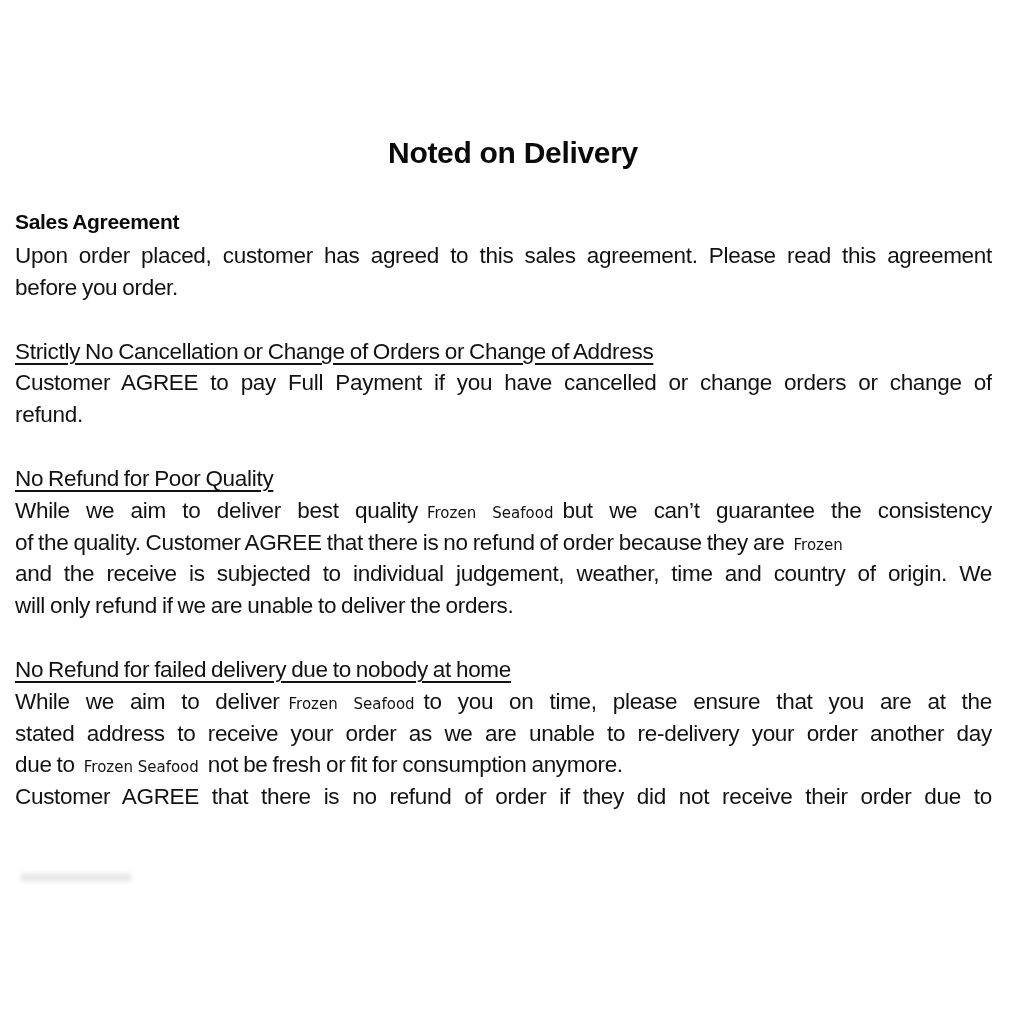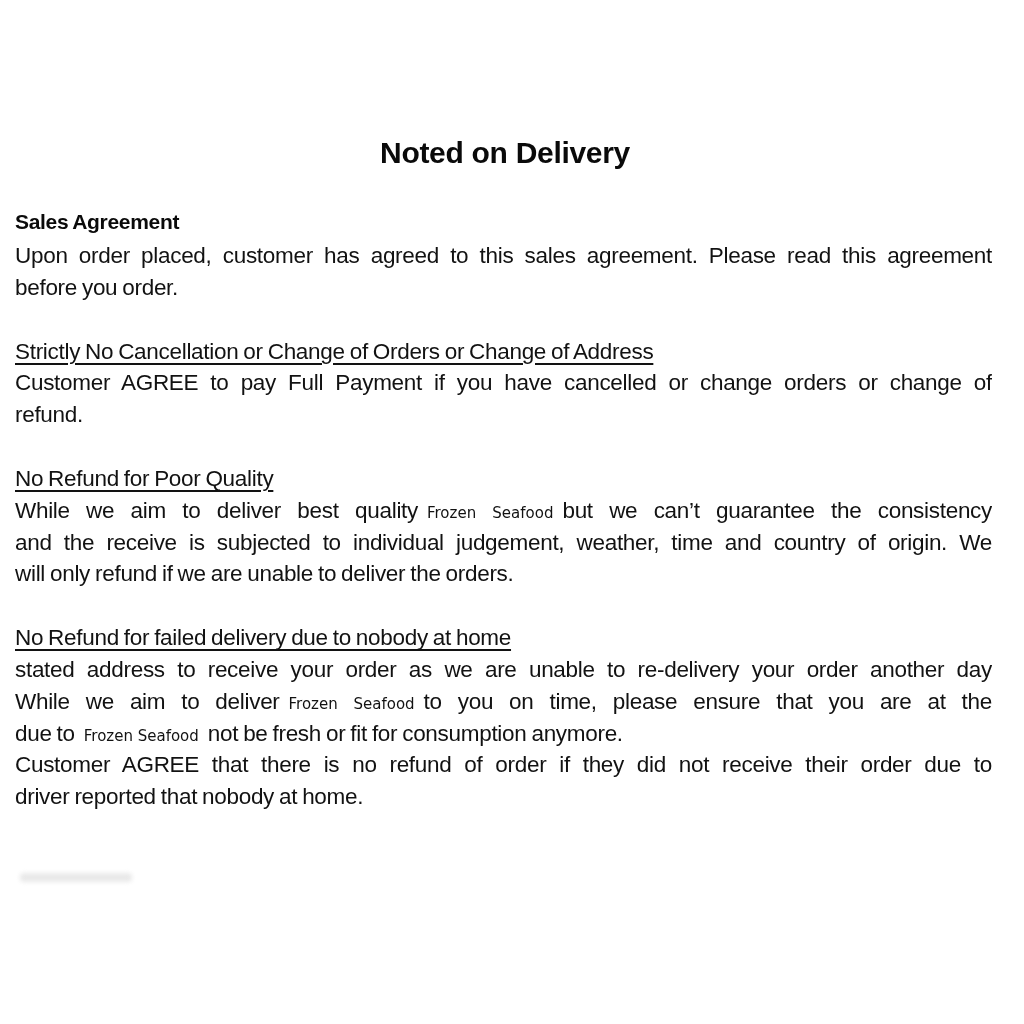--- a/index.html
+++ b/index.html
@@ -8,21 +8,21 @@
     width: 1024px;
     height: 1024px;
     background: #ffffff;
     overflow: hidden;
     font-family: "Liberation Sans", sans-serif;
     color: #121212;
   }
   .doc-title {
     position: absolute;
     top: 136px;
-    left: 0;
+    left: 8px;
     width: 1010px;
     text-align: center;
     font-size: 30px;
     font-weight: bold;
     letter-spacing: -0.3px;
     color: #0a0a0a;
   }
   .doc {
     position: absolute;
     left: 15px;
@@ -93,30 +93,30 @@
 
     <div class="section">
       <div class="line"><span class="uhead">Strictly No Cancellation or Change of Orders or Change of Address</span></div>
       <div class="line j">Customer AGREE to pay Full Payment if you have cancelled or change orders or change of</div>
       <div class="line">refund.</div>
     </div>
 
     <div class="section">
       <div class="line"><span class="uhead">No Refund for Poor Quality</span></div>
       <div class="line j"><span>While we aim to deliver best quality</span><span class="ins">Frozen Seafood</span><span>but we can’t guarantee the consistency</span></div>
+      <div class="line"><span>of the quality. Customer AGREE that there is no refund of order because they are</span><span class="ins">Frozen</span></div>
       <div class="line j">and the receive is subjected to individual judgement, weather, time and country of origin. We</div>
       <div class="line">will only refund if we are unable to deliver the orders.</div>
     </div>
 
     <div class="section">
       <div class="line"><span class="uhead">No Refund for failed delivery due to nobody at home</span></div>
+      <div class="line j"><span>While we aim to deliver</span><span class="ins">Frozen Seafood</span><span>to you on time, please ensure that you are at the</span></div>
       <div class="line j">stated address to receive your order as we are unable to re-delivery your order another day</div>
-      <div class="line j"><span>While we aim to deliver</span><span class="ins">Frozen Seafood</span><span>to you on time, please ensure that you are at the</span></div>
       <div class="line"><span>due to</span><span class="ins">Frozen Seafood</span><span>not be fresh or fit for consumption anymore.</span></div>
       <div class="line j">Customer AGREE that there is no refund of order if they did not receive their order due to</div>
-      <div class="line">driver reported that nobody at home.</div>
     </div>
 
   </div>
 
   <div class="smudge"></div>
 
 </div>
 
 </body></html>

